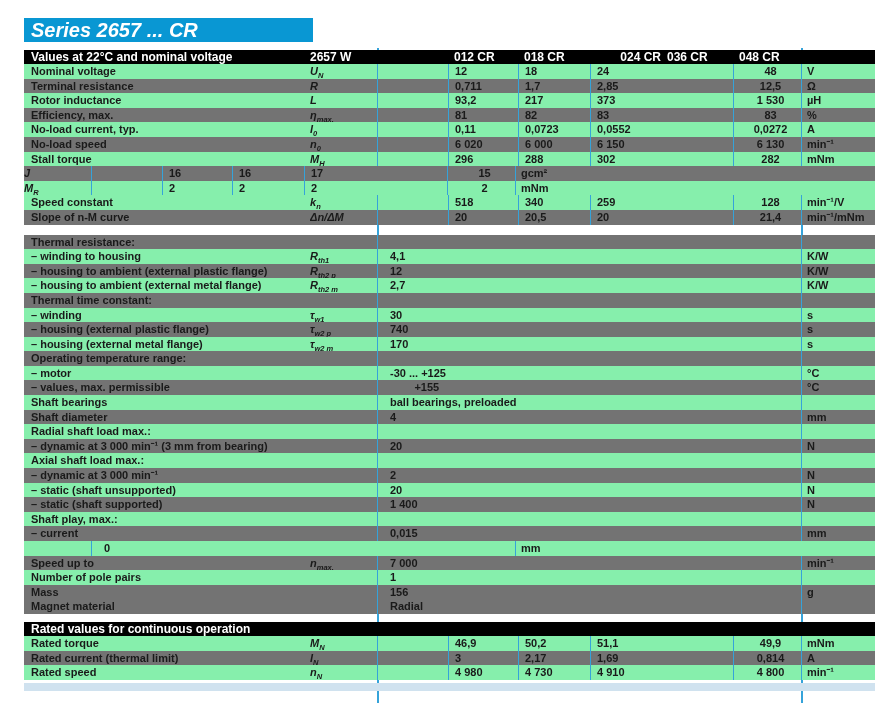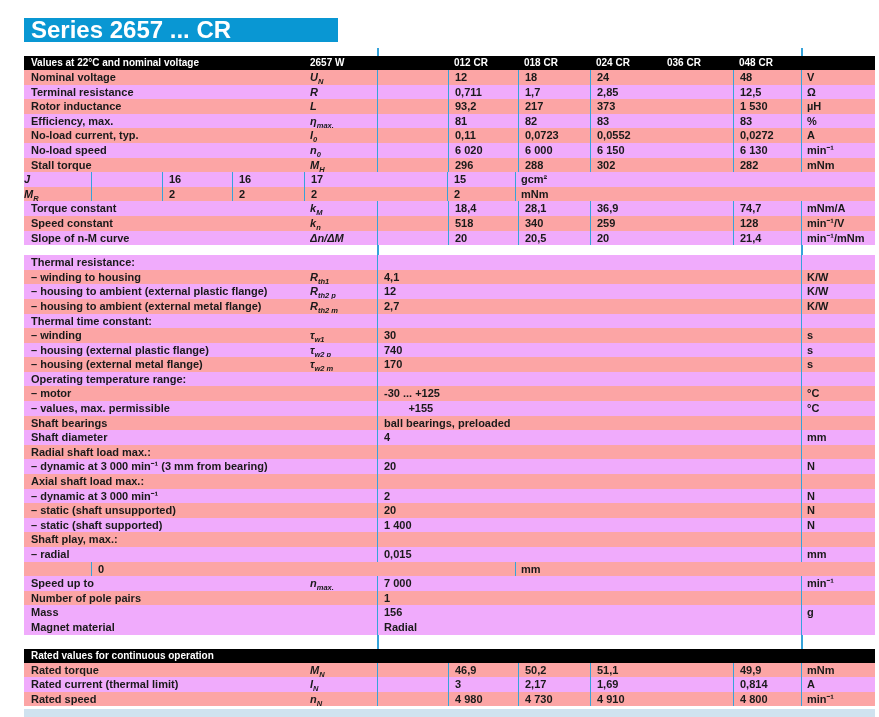--- a/index.html
+++ b/index.html
@@ -4,52 +4,52 @@
 <style>
   * { margin:0; padding:0; box-sizing:border-box; }
   html,body { background:#ffffff; }
   .page {
     position:relative; width:879px; height:717px; background:#ffffff; overflow:hidden;
     font-family:"Liberation Sans", sans-serif; font-weight:700; color:#1a1a1a;
   }
   .content { position:absolute; left:24px; top:18px; width:851px; }
 
   .banner {
-    width:314px; height:24px; background:#0997d3; color:#ffffff;
-    font-size:24px; line-height:24px; padding-left:7px; position:relative; z-index:3;
+    width:289px; height:24px; background:#0997d3; color:#ffffff;
+    font-size:20px; line-height:24px; padding-left:7px; position:relative; z-index:3;font-style:italic;
   }
 
   .bar {
     display:flex; height:14px; background:#000000; color:#ffffff;
-    font-size:10px; line-height:14px; margin-top:14px; position:relative; z-index:3;
+    font-size:12px; line-height:14px; margin-top:8px; position:relative; z-index:3;
   }
   .bar .b-label { width:286px; padding-left:7px; }
   .bar .b-model { width:138px; }
   .bar .b-c0 { width:70px; padding-left:6px; }
   .bar .b-c1 { width:72px; padding-left:6px; }
-  .bar .b-c2 { width:71px; padding-left:6px; }
+  .bar .b-c2 { width:71px; padding-left:6px;text-align:right; }
   .bar .b-c3 { width:72px; padding-left:6px; }
   .bar .b-c4 { width:68px; padding-left:6px; }
   .bar .b-unit { flex:1; }
 
   .row {
     display:flex; height:14.6px; font-size:11px; line-height:14.4px;
-    position:relative; z-index:2; background:#fca5a5;
+    position:relative; z-index:2; background:#86efac;
   }
-  .row.alt { background:#f0abfc; }
+  .row.alt { background:#737373; }
   .c { overflow:hidden; white-space:nowrap; }
   .c-label { width:286px; padding-left:7px; }
   .c-sym   { width:67px; font-style:italic; }
   .c-sym sub { font-size:7.5px; }
   .c-common{ width:71px;  border-left:1.5px solid #35a3da; }
   .c-v     { padding-left:6px; border-left:1.5px solid #35a3da; }
   .c-v0 { width:70px; } .c-v1 { width:72px; } .c-v2 { width:71px; }
-  .c-v3 { width:72px;margin-top:32px; } .c-v4 { width:68px; }
+  .c-v3 { width:72px;margin-top:32px; } .c-v4 { width:68px;text-align:center; }
   .c-unit  { width:74px; border-left:1.5px solid #35a3da; padding-left:5px; }
-  .c-span  { width:424px; border-left:1.5px solid #35a3da; padding-left:6px; white-space:pre; }
+  .c-span  { width:424px; border-left:1.5px solid #35a3da; padding-left:12px; white-space:pre; }
 
   .gap1 { height:10px; }
   .t3 { }
   .strip { margin-top:3px; height:8px; width:851px; background:#d0e2ef; position:relative; z-index:2; }
 
   .vline { position:absolute; top:30px; height:655px; width:1.5px; background:#35a3da; z-index:1; }
   .vline.left  { left:353px; }
   .vline.right { left:777px; }
 </style>
 </head>
@@ -164,31 +164,20 @@
         <div class="row">
           <div class="c c-sym"><span>M</span><sub>R</sub></div>
           <div class="c c-common"></div>
           <div class="c c-v c-v0">2</div>
           <div class="c c-v c-v1">2</div>
           <div class="c c-v c-v2">2</div>
           <div class="c c-v c-v3">2</div>
           <div class="c c-v c-v4">2</div>
           <div class="c c-unit">mNm</div>
         </div>
-        <div class="row alt">
-          <div class="c c-label">Torque constant</div>
-          <div class="c c-sym"><span>k</span><sub>M</sub></div>
-          <div class="c c-common"></div>
-          <div class="c c-v c-v0">18,4</div>
-          <div class="c c-v c-v1">28,1</div>
-          <div class="c c-v c-v2">36,9</div>
-          <div class="c c-v c-v3">56,2</div>
-          <div class="c c-v c-v4">74,7</div>
-          <div class="c c-unit">mNm/A</div>
-        </div>
         <div class="row">
           <div class="c c-label">Speed constant</div>
           <div class="c c-sym"><span>k</span><sub>n</sub></div>
           <div class="c c-common"></div>
           <div class="c c-v c-v0">518</div>
           <div class="c c-v c-v1">340</div>
           <div class="c c-v c-v2">259</div>
           <div class="c c-v c-v3">170</div>
           <div class="c c-v c-v4">128</div>
           <div class="c c-unit">min⁻¹/V</div>
@@ -323,21 +312,21 @@
           <div class="c c-span">1 400</div>
           <div class="c c-unit">N</div>
         </div>
         <div class="row">
           <div class="c c-label">Shaft play, max.:</div>
           <div class="c c-sym"><span></span><sub></sub></div>
           <div class="c c-span"></div>
           <div class="c c-unit"></div>
         </div>
         <div class="row alt">
-          <div class="c c-label">– radial</div>
+          <div class="c c-label">– current</div>
           <div class="c c-sym"><span></span><sub></sub></div>
           <div class="c c-span">0,015</div>
           <div class="c c-unit">mm</div>
         </div>
         <div class="row">
           <div class="c c-sym"><span></span><sub></sub></div>
           <div class="c c-span">0</div>
           <div class="c c-unit">mm</div>
         </div>
         <div class="row alt">

